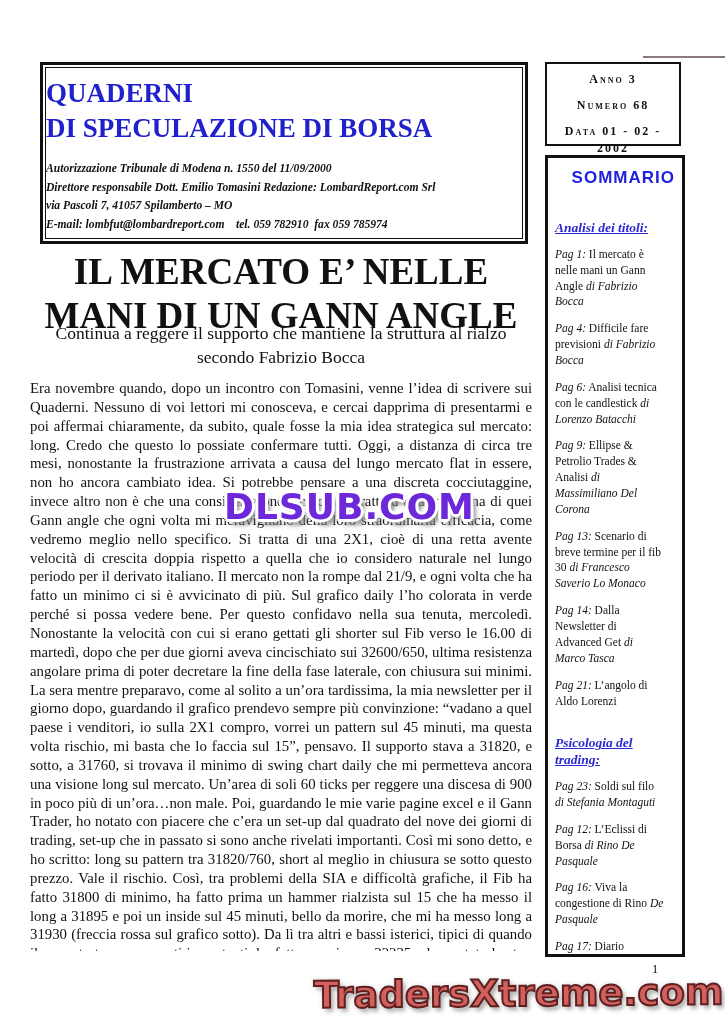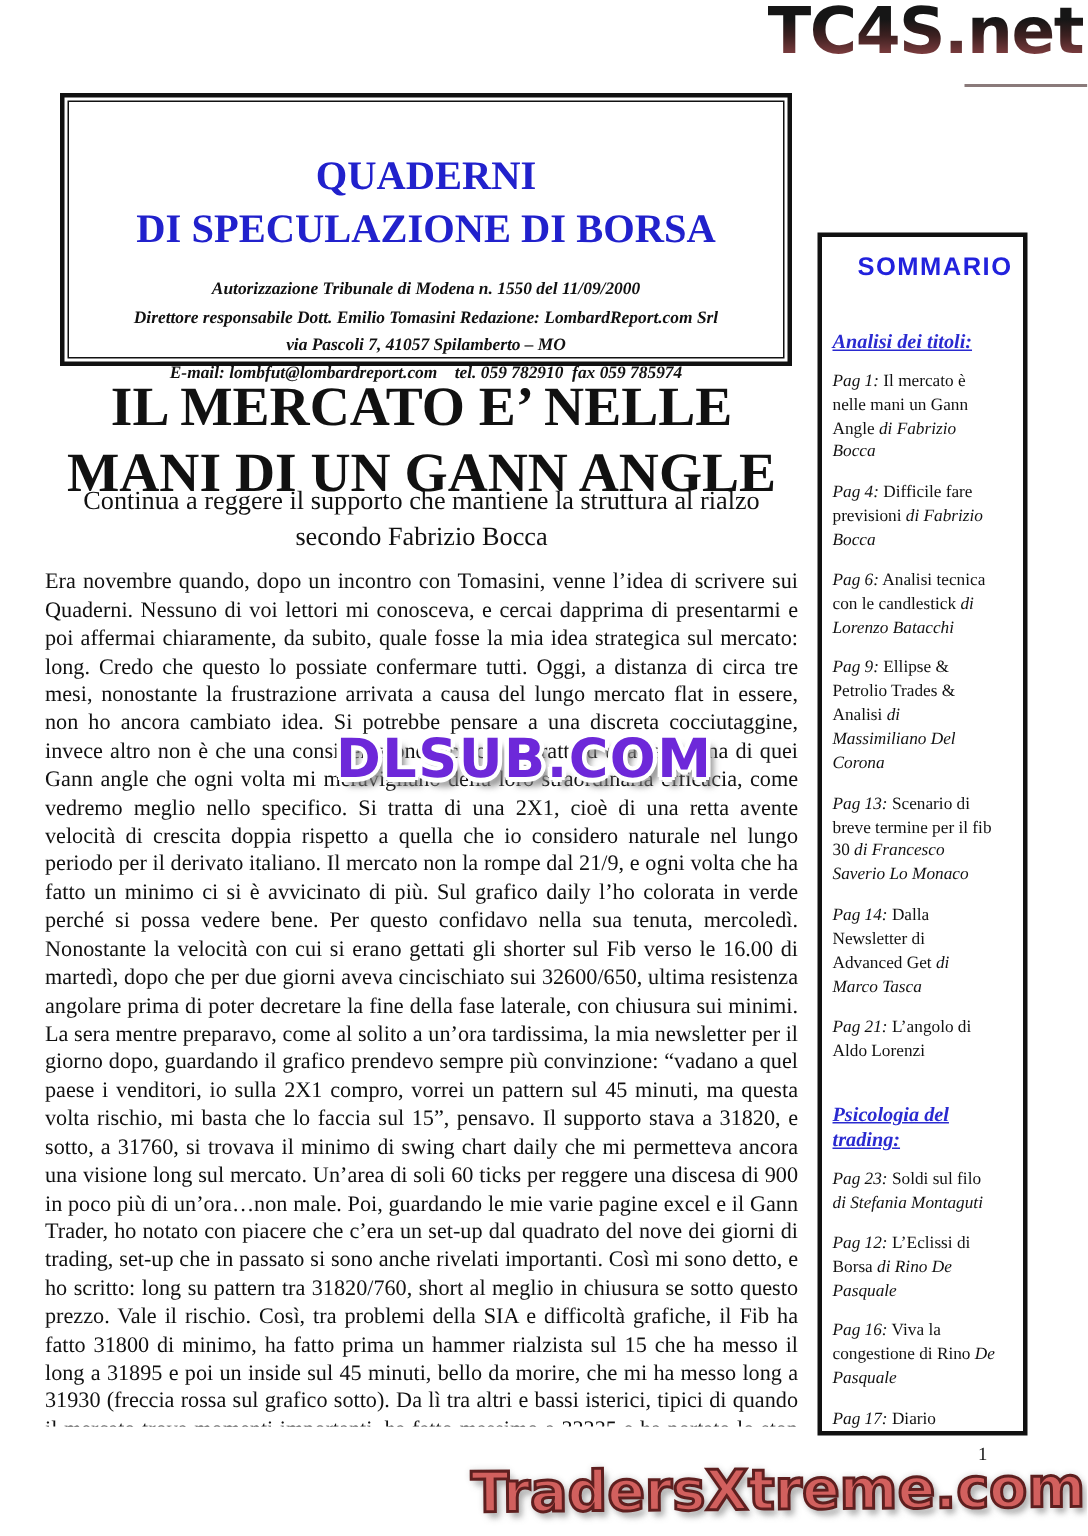--- a/index.html
+++ b/index.html
@@ -20,21 +20,21 @@
   .tc4s-underline{
     position:absolute;top:56px;right:0;width:82px;height:2px;background:#8a7a7a;
   }
   
   .masthead{
     position:absolute;left:40px;top:62px;width:482px;height:176px;
     border:3px solid #111;
   }
   .masthead-inner{
     position:absolute;inset:2px;border:1px solid #111;
-    text-align:center;padding-top:32px;box-sizing:border-box;
+    text-align:left;padding-top:8px;box-sizing:border-box;
   }
   .masthead-title{
     color:#2121cc;font-weight:bold;font-size:27px;line-height:1.3;margin:0;
   }
   .masthead-info{margin-top:14px;}
   .masthead-info p{
     margin:0;font-style:italic;font-weight:bold;font-size:11.6px;line-height:1.6;
   }
   
   .issuebox{
@@ -103,36 +103,40 @@
     -webkit-text-stroke:2px #5e1f1f;
     text-shadow:0 0 5px rgba(190,190,190,.95), 3px 4px 4px rgba(150,150,150,.8);
     transform:rotate(-0.5deg);
   }
 </style>
 </head>
 <body>
 
 <div class="page">
 
-  <div class="tc4s">TC4S.net</div>
   <div class="tc4s-underline"></div>
 
   <div class="masthead">
     <div class="masthead-inner">
       <p class="masthead-title"><span>QUADERNI</span><br>
       <span>DI SPECULAZIONE DI BORSA</span></p>
       <div class="masthead-info" id="masthead-info">
           <p>Autorizzazione Tribunale di Modena n. 1550 del 11/09/2000</p>
           <p>Direttore responsabile Dott. Emilio Tomasini Redazione: LombardReport.com Srl</p>
           <p>via Pascoli 7, 41057 Spilamberto – MO</p>
           <p>E-mail: lombfut@lombardreport.com&nbsp;&nbsp;&nbsp;&nbsp;tel. 059 782910&nbsp; fax 059 785974</p>
         </div>
     </div>
   </div>
 
+  <div class="issuebox">
+    <p>Anno 3</p>
+    <p>Numero 68</p>
+    <p>Data 01 - 02 - 2002</p>
+  </div>
 
   <div class="sommario">
     <p class="sommario-heading">SOMMARIO</p>
     <div id="sommario-sections">
         <div class="som-section">
           <p class="som-section-title">Analisi dei titoli:</p>
           <p class="som-item"><span class="it">Pag 1:</span><span> Il mercato è nelle mani un Gann Angle </span><span class="it">di Fabrizio Bocca</span></p>
           <p class="som-item"><span class="it">Pag 4:</span><span> Difficile fare previsioni </span><span class="it">di Fabrizio Bocca</span></p>
           <p class="som-item"><span class="it">Pag 6:</span><span> Analisi tecnica con le candlestick </span><span class="it">di Lorenzo Batacchi</span></p>
           <p class="som-item"><span class="it">Pag 9:</span><span> Ellipse &amp; Petrolio Trades &amp; Analisi </span><span class="it">di Massimiliano Del Corona</span></p>

